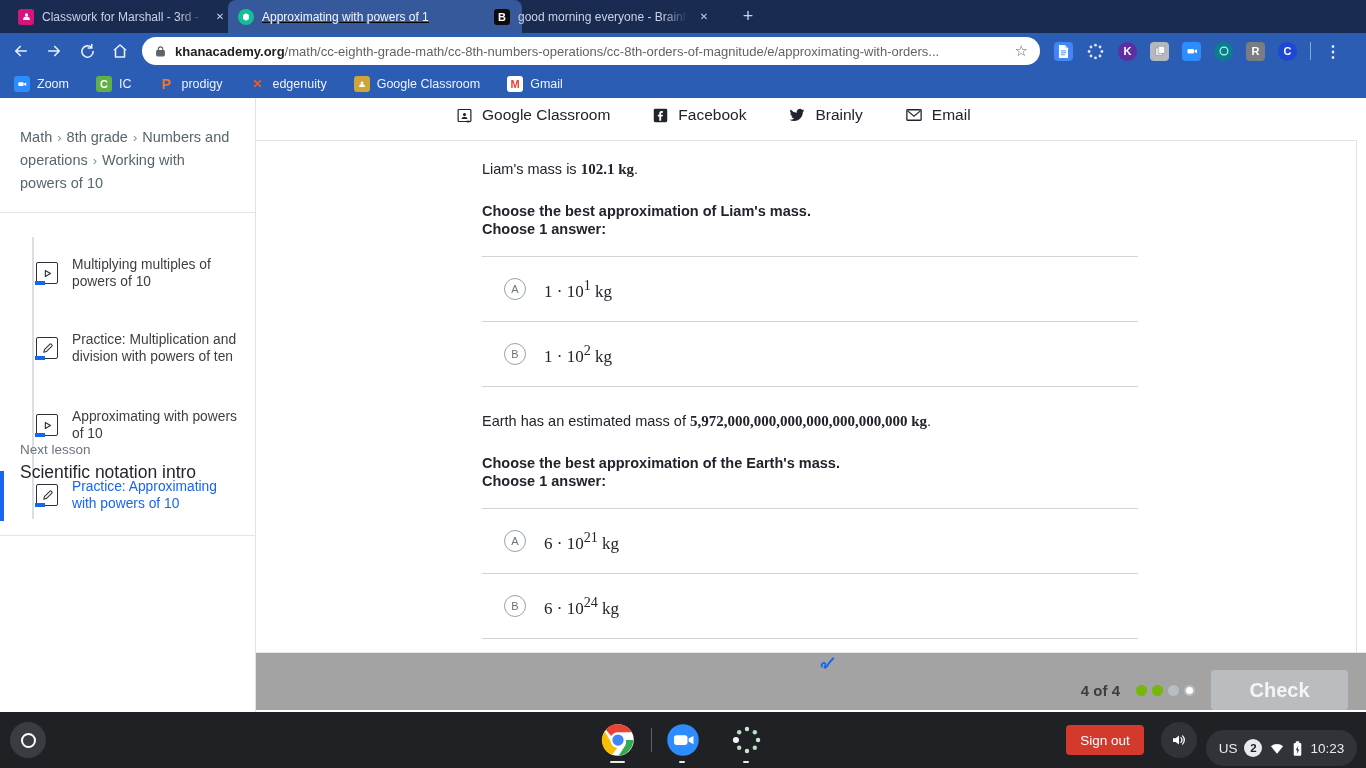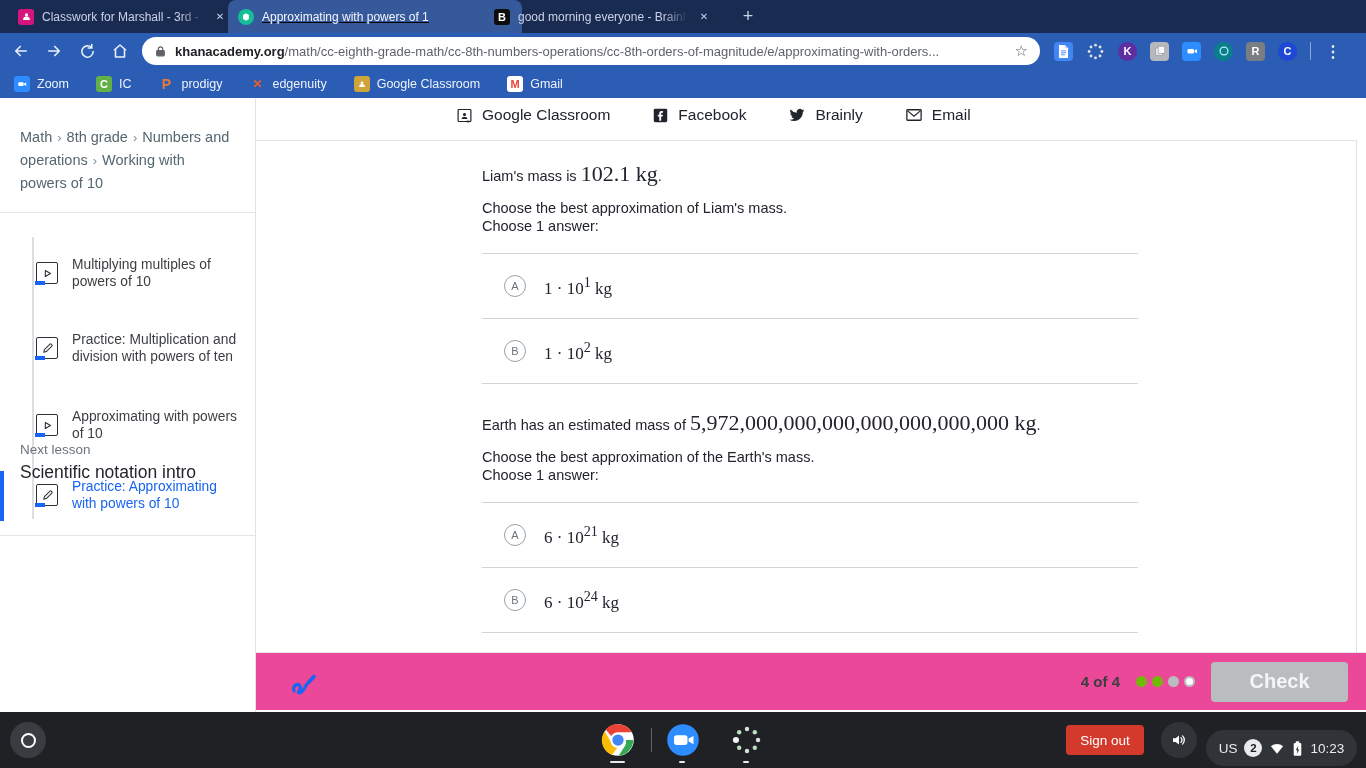--- a/index.html
+++ b/index.html
@@ -58,30 +58,30 @@
   #next-lesson-label { font-size:13.5px; color:#6b737c; }
   #next-lesson-title { font-size:17.5px; color:#23262c; margin-top:5px;text-align:center; }
 
   
   #main { position:absolute; left:256px; top:98px; width:1110px; height:614px; background:#fff; }
   #share-row { position:absolute; left:200px; top:3px; display:flex; align-items:center; gap:42px; height:28px; }
   .share-item { display:flex; align-items:center; gap:9px; }
   .share-label { font-size:15.5px; color:#21242c; }
   #exercise-card { position:absolute; left:0; top:42px; width:1101px; height:512px; border-top:1px solid #dbe2e8; border-right:1px solid #dbe2e8; background:#fff; padding:20px 0 0 226px; overflow:hidden; }
   .prompt { font-size:14.5px; color:#21242c; }
-  .math { font-family:"Liberation Serif","DejaVu Serif",serif; font-size:22px; }
-  .instruction { margin-top:12px; font-size:14.5px; line-height:18px; font-weight:normal; color:#21242c; }
+  .math { font-family:"Liberation Serif","DejaVu Serif",serif; font-size:15px;font-weight:bold; }
+  .instruction { margin-top:24px; font-size:14.5px; line-height:18px; font-weight:bold; color:#21242c; }
   .options { margin-top:18px; width:656px; border-top:1px solid #d2d5d7; }
   .option-row { height:65px; display:flex; align-items:center; gap:18px; padding-left:22px; border-bottom:1px solid #d2d5d7; }
   .radio { width:22px; height:22px; border:1.5px solid #9aa2a8; border-radius:50%; display:flex; align-items:center; justify-content:center; font-size:11px; color:#6b747c; background:#fff; }
   .option-math { font-family:"Liberation Serif","DejaVu Serif",serif; font-size:17px; color:#21242c; }
   .prompt2 { margin-top:26px; }
 
   
-  #ex-footer { position:absolute; left:0; top:554px; width:1110px; height:58px; background:#ec4899; border-top:1px solid #e3e6e8; display:flex; align-items:center; }
+  #ex-footer { position:absolute; left:0; top:554px; width:1110px; height:58px; background:#a3a3a3; border-top:1px solid #e3e6e8; display:flex; align-items:center;flex-direction:column; }
   #scratchpad-btn { margin-left:32px; }
   #footer-right { margin-left:auto; display:flex; align-items:center; gap:16px; padding-right:18px; }
   #progress-text { font-size:15px; font-weight:600; color:#3b3e40; }
   #progress-dots { display:flex; align-items:center; gap:5px; }
   .dot { width:11px; height:11px; border-radius:50%; }
   .dot.done { background:#74b807; }
   .dot.current { background:#b8bdc1; }
   .dot.todo { background:#fff; border:2px solid #b8bdc1; }
   #check-btn { width:137px; height:40px; border:none; border-radius:4px; background:#babdbf; color:#f4f5f5; font-size:20px; font-weight:bold; font-family:"Liberation Sans",sans-serif; }
 

